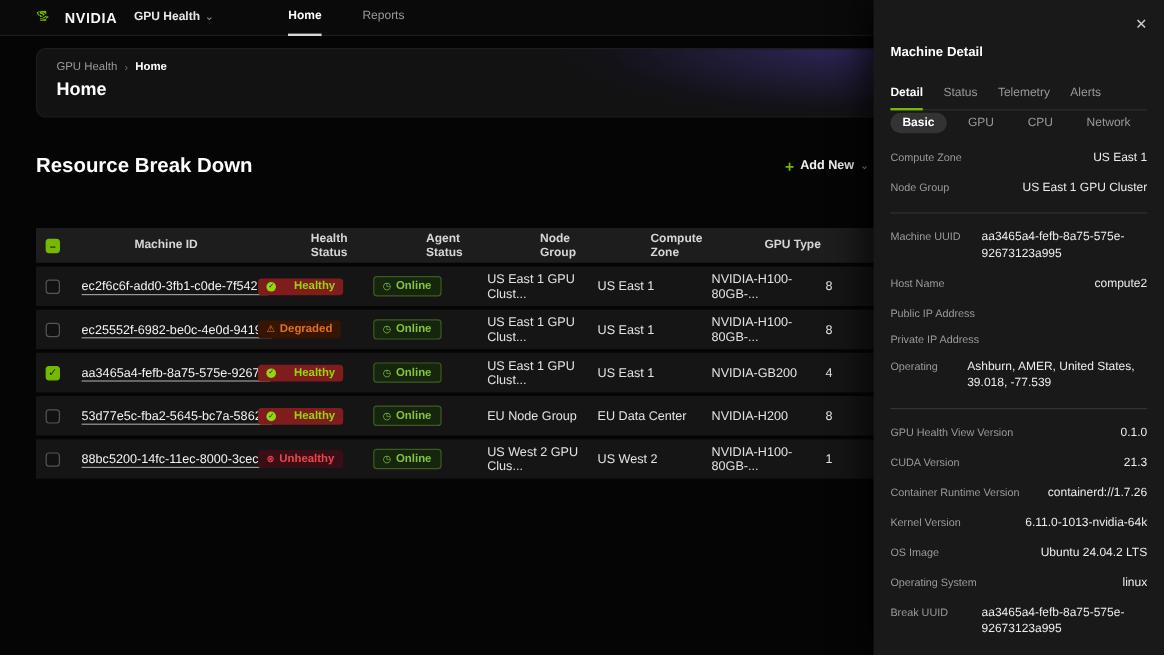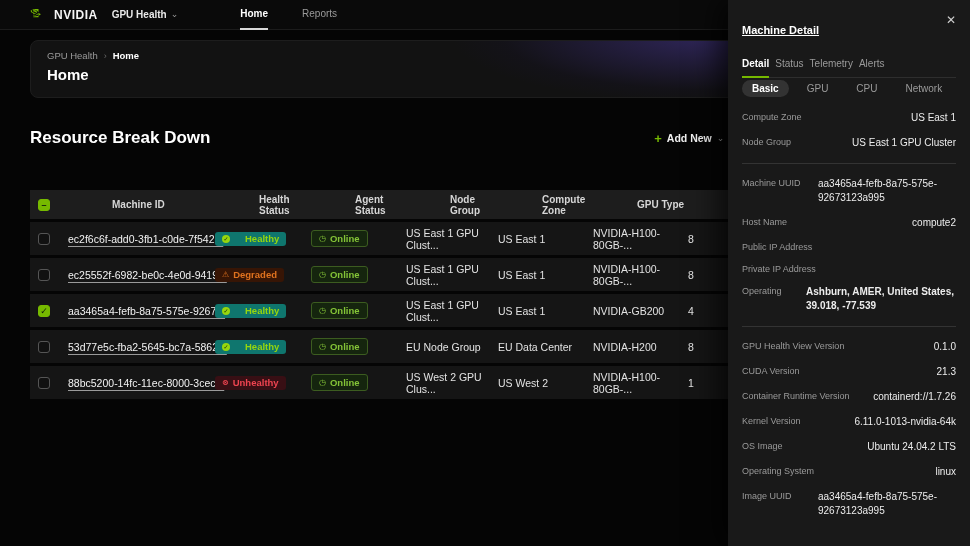--- a/index.html
+++ b/index.html
@@ -51,47 +51,47 @@
   .th { font-size:10px; font-weight:bold; color:#d6d6d6;margin-left:44px; }
   .td { font-size:10.5px; color:#e2e2e2; }
   .mid-link { color:#f2f2f2; text-decoration:underline; text-underline-offset:3px;
     text-decoration-color:#9a9a9a; cursor:pointer; white-space:nowrap; }
   .cb { width:12px; height:12px; border-radius:3px; border:1px solid #555; background:#111;
     display:flex; align-items:center; justify-content:center; font-size:9px; font-weight:bold;
     color:#10200a; cursor:pointer; }
   .cb.on { background:#76b900; border-color:#76b900; }
   .badge { display:inline-flex; align-items:center; gap:4px; font-size:9.5px; font-weight:bold;
     padding:2.5px 7px; border-radius:3px; line-height:1; }
-  .b-healthy { background:#0f766e; color:#96d60e;gap:15px; }
+  .b-healthy { background:#7f1d1d; color:#96d60e;gap:15px; }
   .b-degraded { background:#371505; color:#e0721f; }
   .b-unhealthy { background:#380f14; color:#ee4450; }
   .b-online { background:#15250e; color:#84c437; border:1px solid #3c5c20; }
   .bico { font-size:8px; line-height:1; }
   .dot-check { width:8px; height:8px; border-radius:50%; background:#96d60e; color:#15240a;
     font-size:6px; display:inline-flex; align-items:center; justify-content:center; font-weight:bold; }
 
   
   .drawer { position:fixed; top:0; right:0; width:242px; height:546px; background:#191919;
     box-shadow:-10px 0 26px rgba(0,0,0,.65); z-index:10; padding:14px 14px 0; overflow:hidden; }
   .drawer-head { display:flex; align-items:flex-start; }
-  .drawer-title { font-size:11px; font-weight:bold; color:#fff; margin-top:10px;text-decoration:underline; }
+  .drawer-title { font-size:11px; font-weight:bold; color:#fff; margin-top:24px; }
   .close-x { margin-left:auto; color:#cfcfcf; font-size:12px; cursor:pointer; line-height:1; }
-  .dtabs { display:flex; gap:6px; margin-top:16px; border-bottom:1px solid #2e2e2e; }
+  .dtabs { display:flex; gap:17px; margin-top:16px; border-bottom:1px solid #2e2e2e; }
   .dtab { font-size:10px; color:#9a9a9a; padding:6px 0 7px; cursor:pointer;
     border-bottom:2px solid transparent; margin-bottom:-1px; }
   .dtab.active { color:#fff; font-weight:bold; border-bottom-color:#76b900; }
   .subtabs { display:flex; gap:8px; margin-top:2px; align-items:center; }
   .stab { font-size:10px; color:#9a9a9a; padding:3px 10px; border-radius:10px; cursor:pointer; }
   .stab.active { background:#333; color:#fff; font-weight:bold; }
   .fields { margin-top:14px; }
   .field { display:flex; gap:8px; margin-bottom:11px; align-items:flex-start; }
   .f-label { font-size:9px; color:#9a9a9a; flex-shrink:0; padding-top:1px; }
   .f-value { font-size:10px; color:#ececec; margin-left:auto; text-align:right; line-height:1.4; }
   .f-value.wrap { text-align:left; }
-  .w138 { width:138px; } .w150 { width:150px;font-weight:bold; }
+  .w138 { width:138px; } .w150 { width:150px; }
   .divider { height:1px; background:#333; margin:13px 0; }
 </style>
 </head>
 <body>
 
 <div class="topnav">
   <div class="brand">
     <svg class="logo-eye" viewBox="0 0 34 24">
       <path fill="#76b900" d="M13 6.8V4.4C13.3 4.4 13.6 4.3 14 4.3c9-.3 14.9 7.7 14.9 7.7s-6.4 8.9-13.2 8.9c-.9 0-1.8-.1-2.6-.4v-7.3c3.5.4 4.2 2 6.3 5.4l4.7-3.9s-3.4-4.5-9.2-4.5c-.6 0-1.3 0-1.9.2M13 0v3.6l1-.1c12.5-.4 20.7 10.3 20.7 10.3s-9.4 11.4-19.1 11.4c-.9 0-1.7-.1-2.6-.2v2.3c.7.1 1.5.1 2.2.1 9.1 0 15.7-4.7 22.1-10.2 1 .8 5.4 2.9 6.3 3.8-6.1 5.1-20.2 9.2-28.2 9.2-.8 0-1.5 0-2.3-.1v3.2H34V0H13zm0 15.2v1.9c-8.4-1.5-10.7-10.2-10.7-10.2s4-4.5 10.7-5.2v2.1C9.5 3.4 6.8 6.6 6.8 6.6s1.5 5.5 6.2 8.6" transform="scale(0.5)"></path>
     </svg>
@@ -303,18 +303,18 @@
     </div>
     <div class="field">
       <span class="f-label">OS Image</span>
       <span class="f-value">Ubuntu 24.04.2 LTS</span>
     </div>
     <div class="field">
       <span class="f-label">Operating System</span>
       <span class="f-value">linux</span>
     </div>
     <div class="field">
-      <span class="f-label">Image UUID</span>
+      <span class="f-label">Break UUID</span>
       <span class="f-value wrap w138">aa3465a4-fefb-8a75-575e-92673123a995</span>
     </div>
 
   </div>
 </div>
 
 </body></html>

